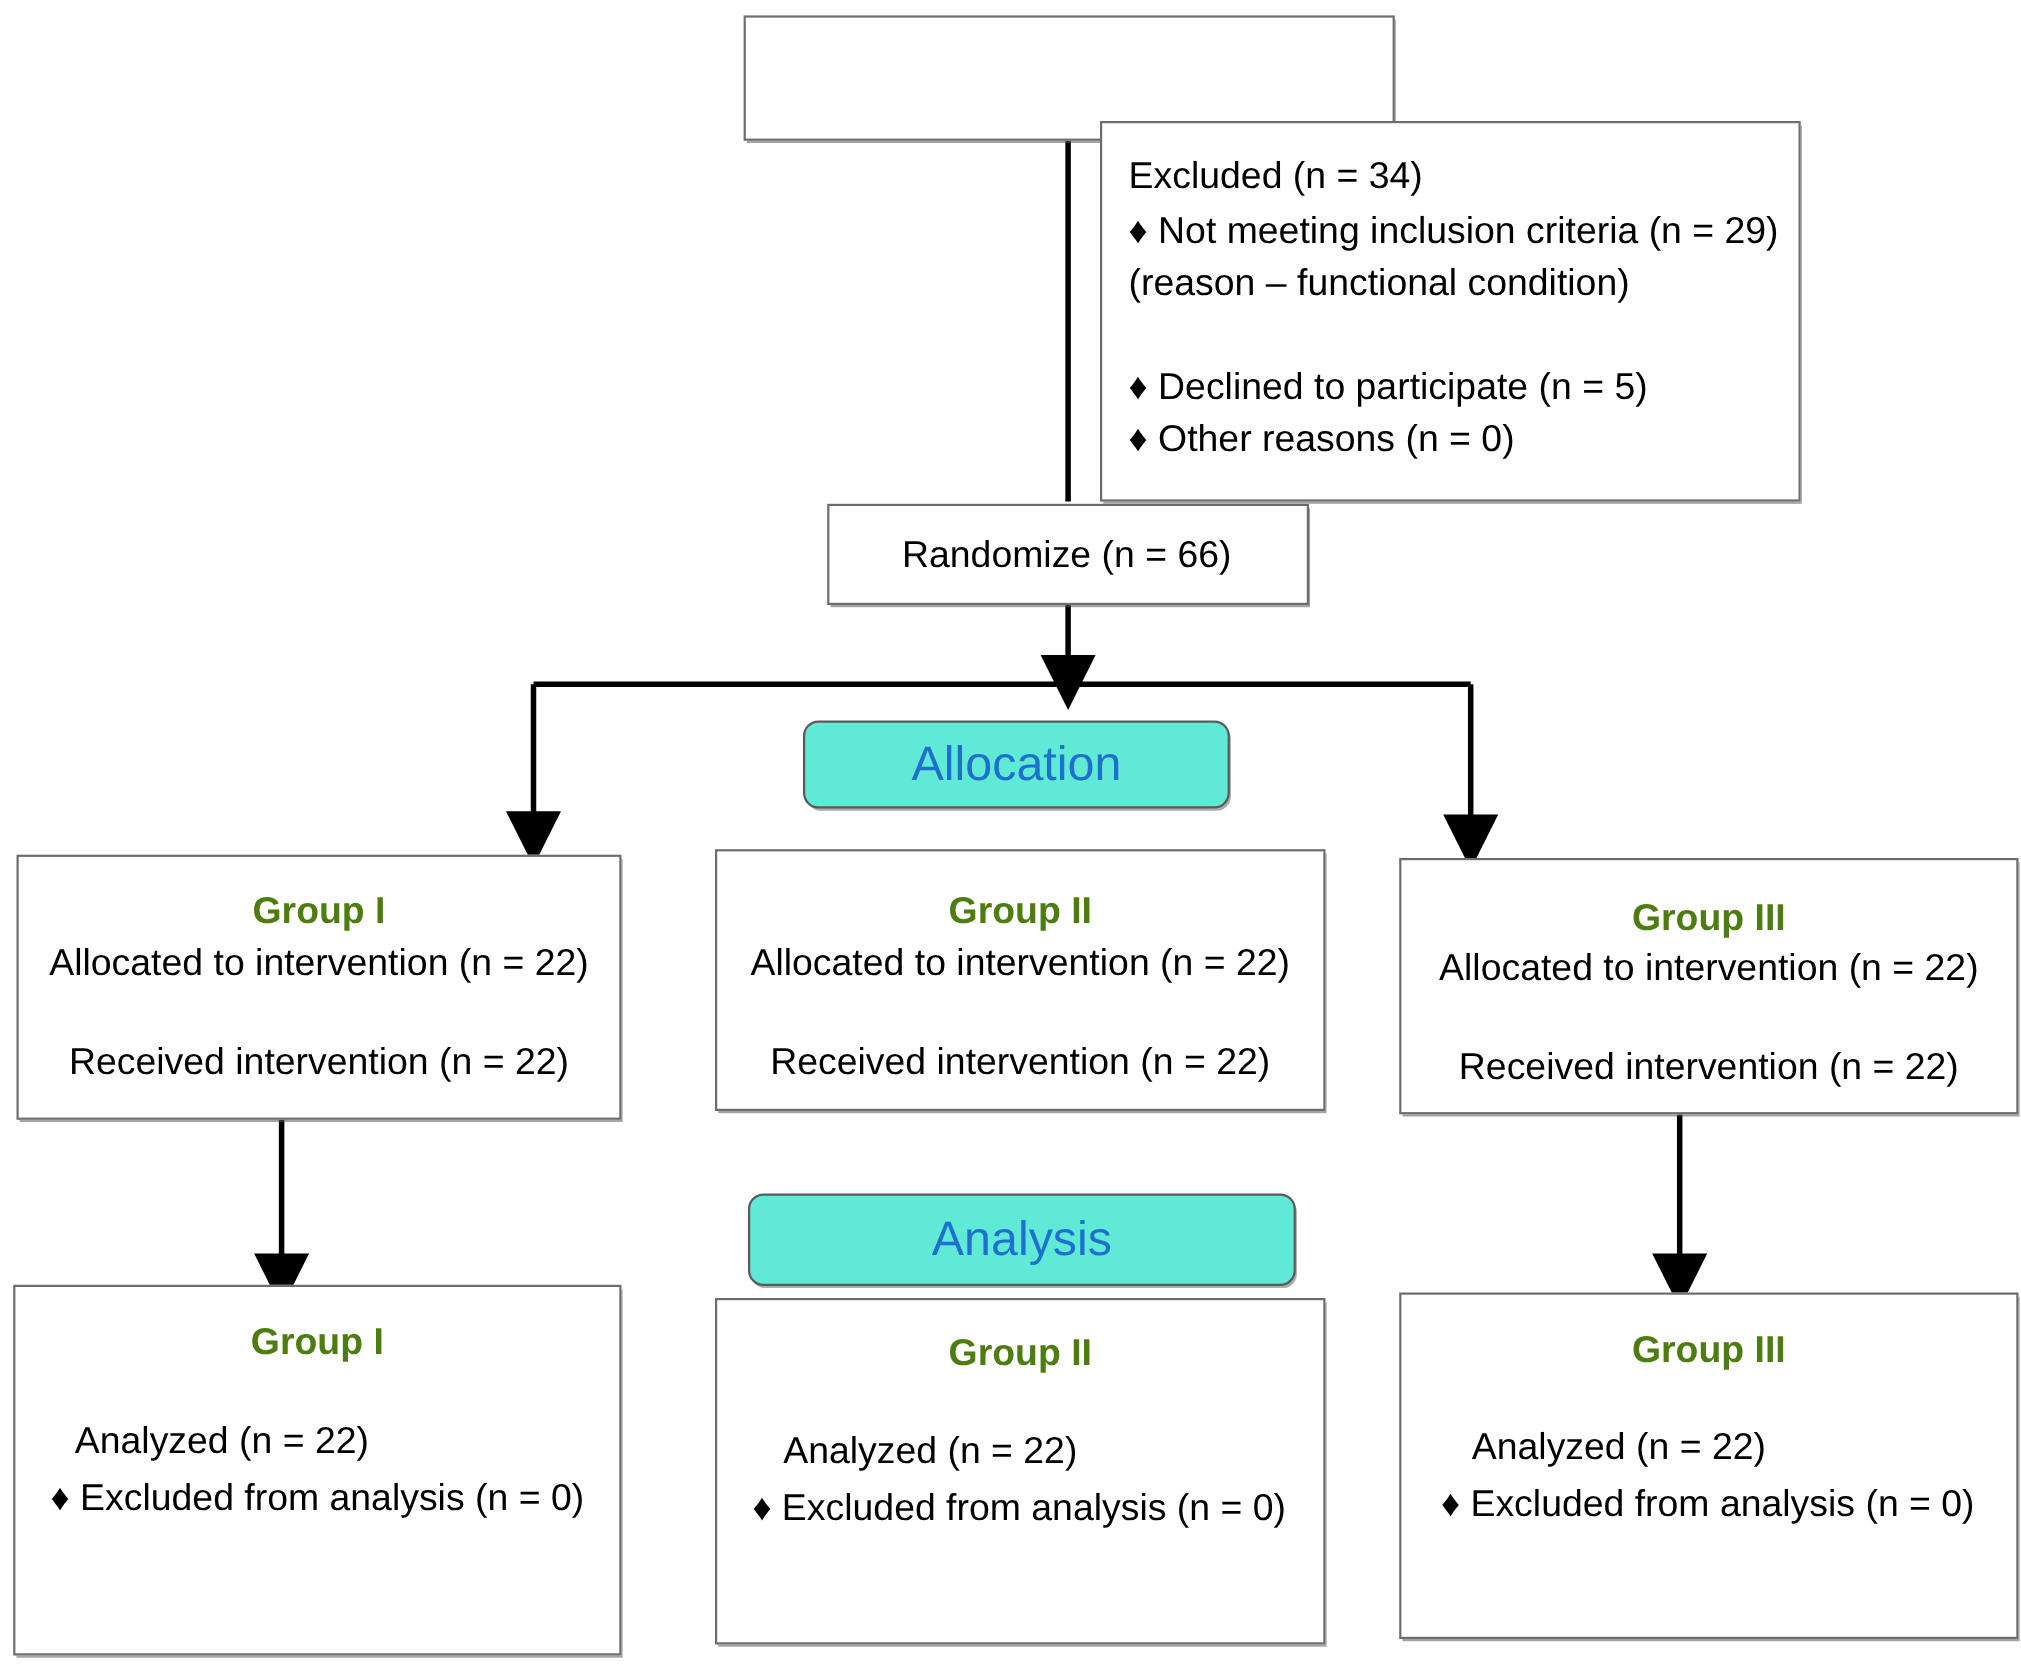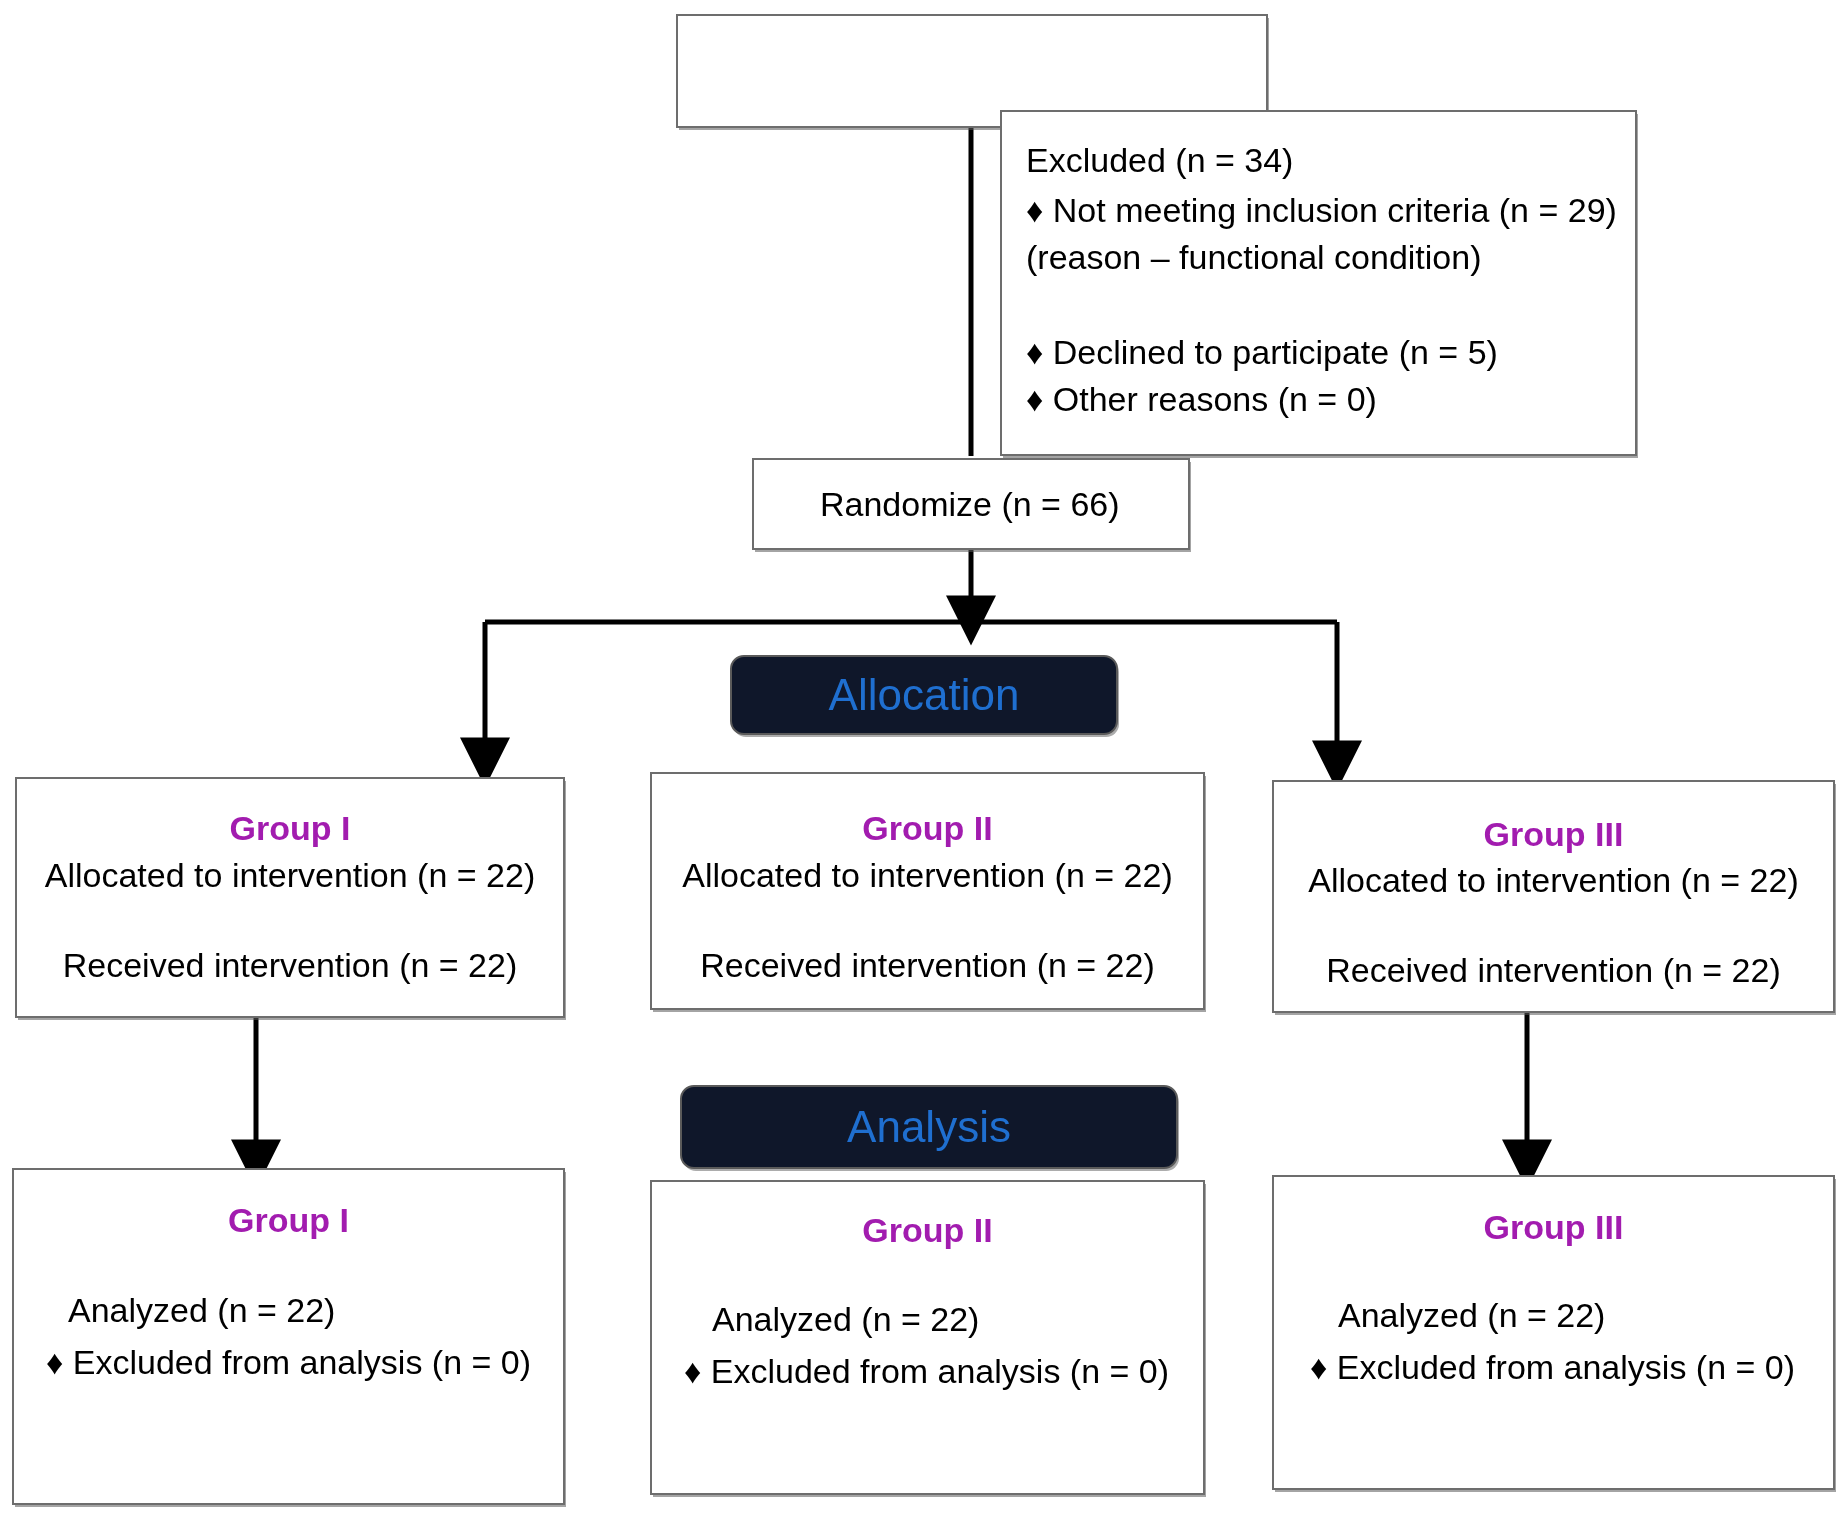--- a/index.html
+++ b/index.html
@@ -21,33 +21,33 @@
   .boxtext{
     position:absolute;
     box-sizing:border-box;
     color:#000000;
     font-size:34px;
     line-height:1.30;
     white-space:nowrap;
   }
   .banner{
     position:absolute;
-    background:#0f172a;
+    background:#5eead4;
     border:2px solid #5a5a5a;
     border-radius:14px;
     box-sizing:border-box;
     display:flex;
     align-items:center;
     justify-content:center;
     color:#1F6FD0;
     font-size:44px;
     box-shadow:2px 3px 0 -1px rgba(90,90,90,0.5);
   }
   .grp-title{
-    color:#a21caf;
+    color:#4d7c0f;
     font-weight:bold;
     font-size:34px;
     text-align:center;
     display:block;
   }
   .ctr{text-align:center;}
   svg.conn{position:absolute;left:0;top:0;width:1837px;height:1517px;pointer-events:none;}
 </style>
 </head>
 <body>

